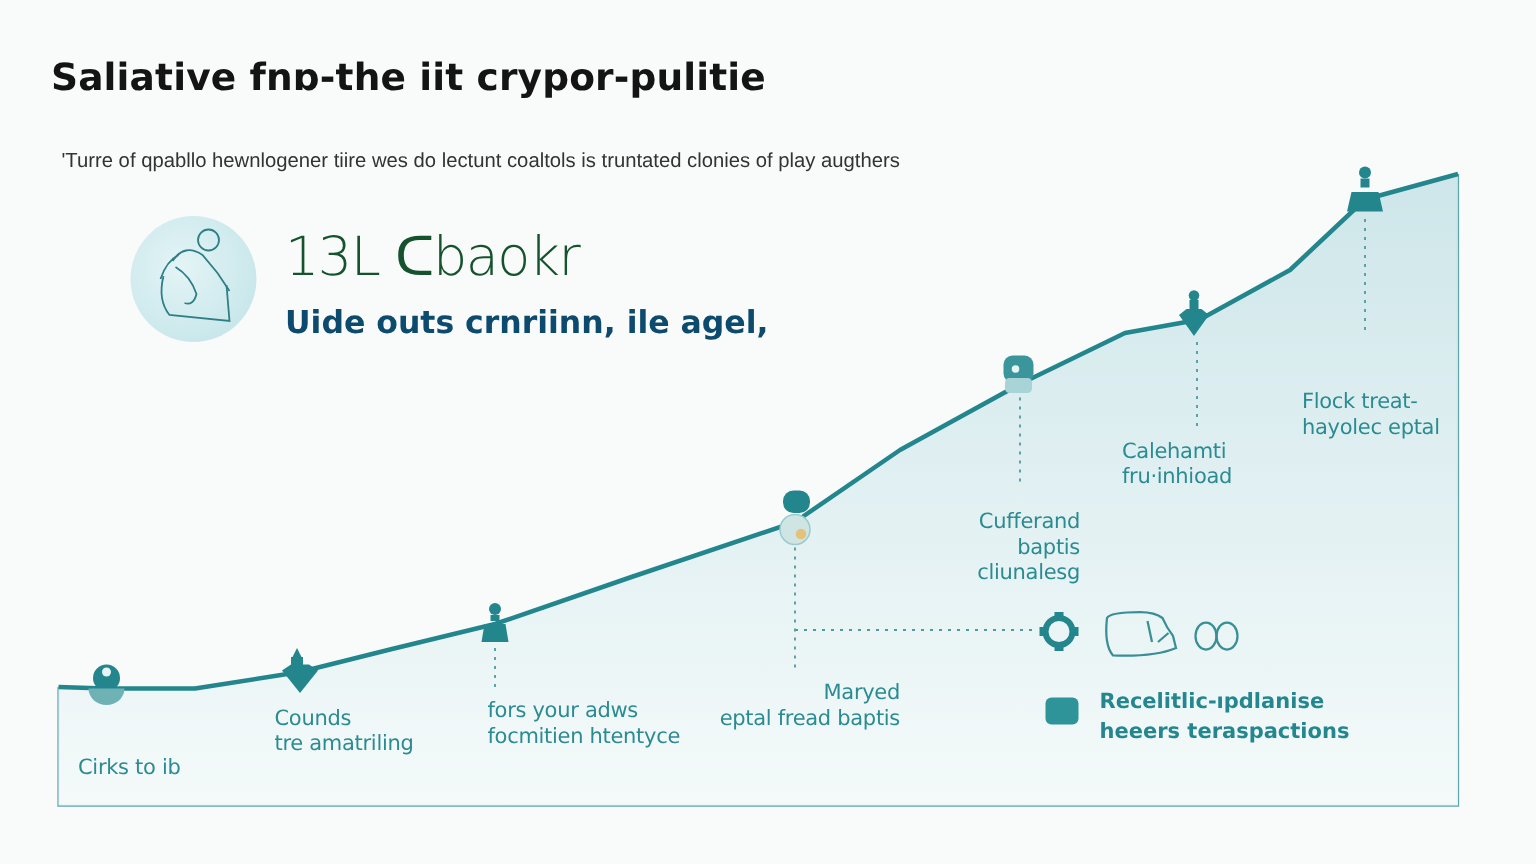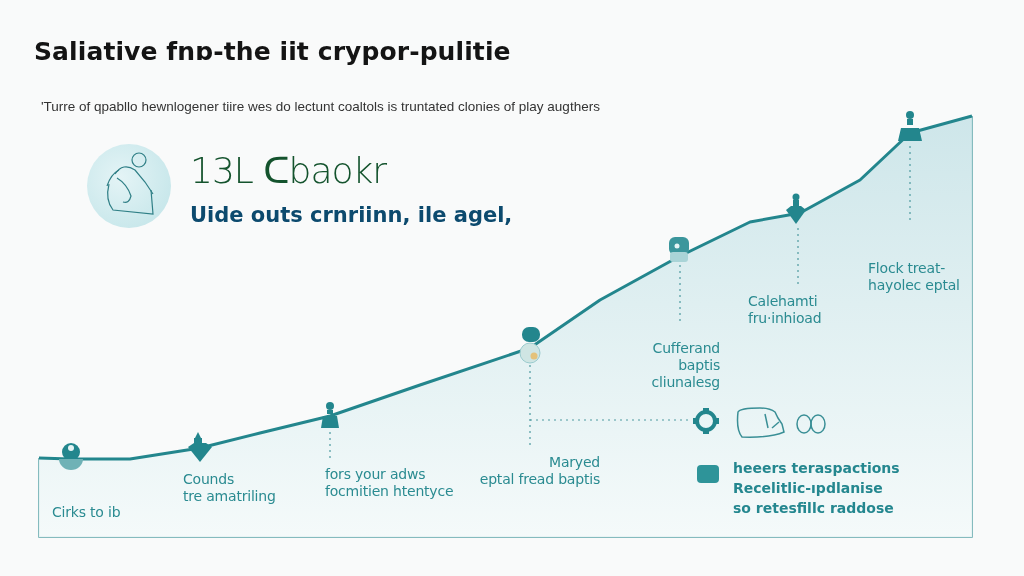--- a/index.html
+++ b/index.html
@@ -169,16 +169,15 @@
   <div>Calehamti</div>
   <div>fru·inhioad</div>
 </div>
 <div class="lbl" style="left:868px; top:244px;margin-top:16px;">
   <div>Flock treat-</div>
   <div>hayolec eptal</div>
 </div>
 
 <div class="legend-swatch"></div>
 <div class="legend-text">
+  <div>Recelitlic-ıpdlanise</div>
   <div>heeers teraspactions</div>
-  <div>Recelitlic-ıpdlanise</div>
-  <div>so retesfillc raddose</div>
 </div>
 
 </body></html>

